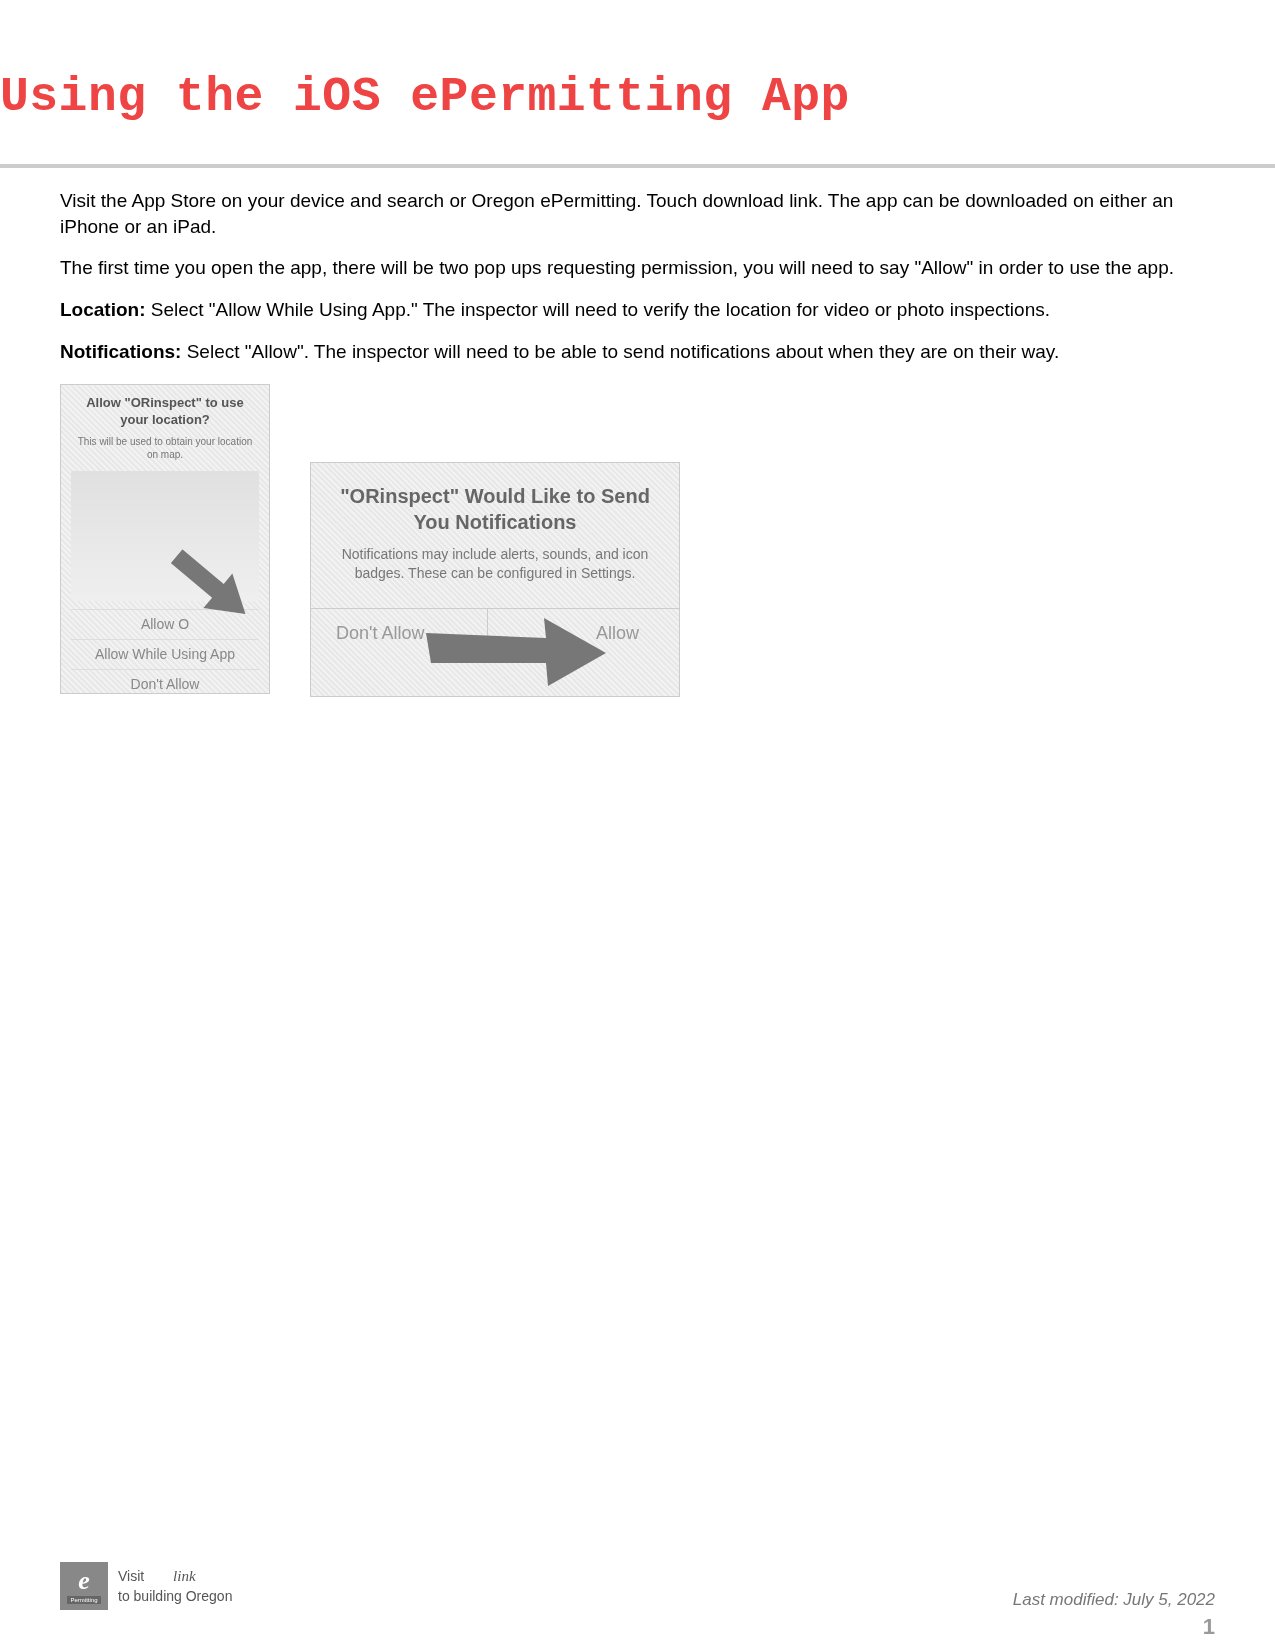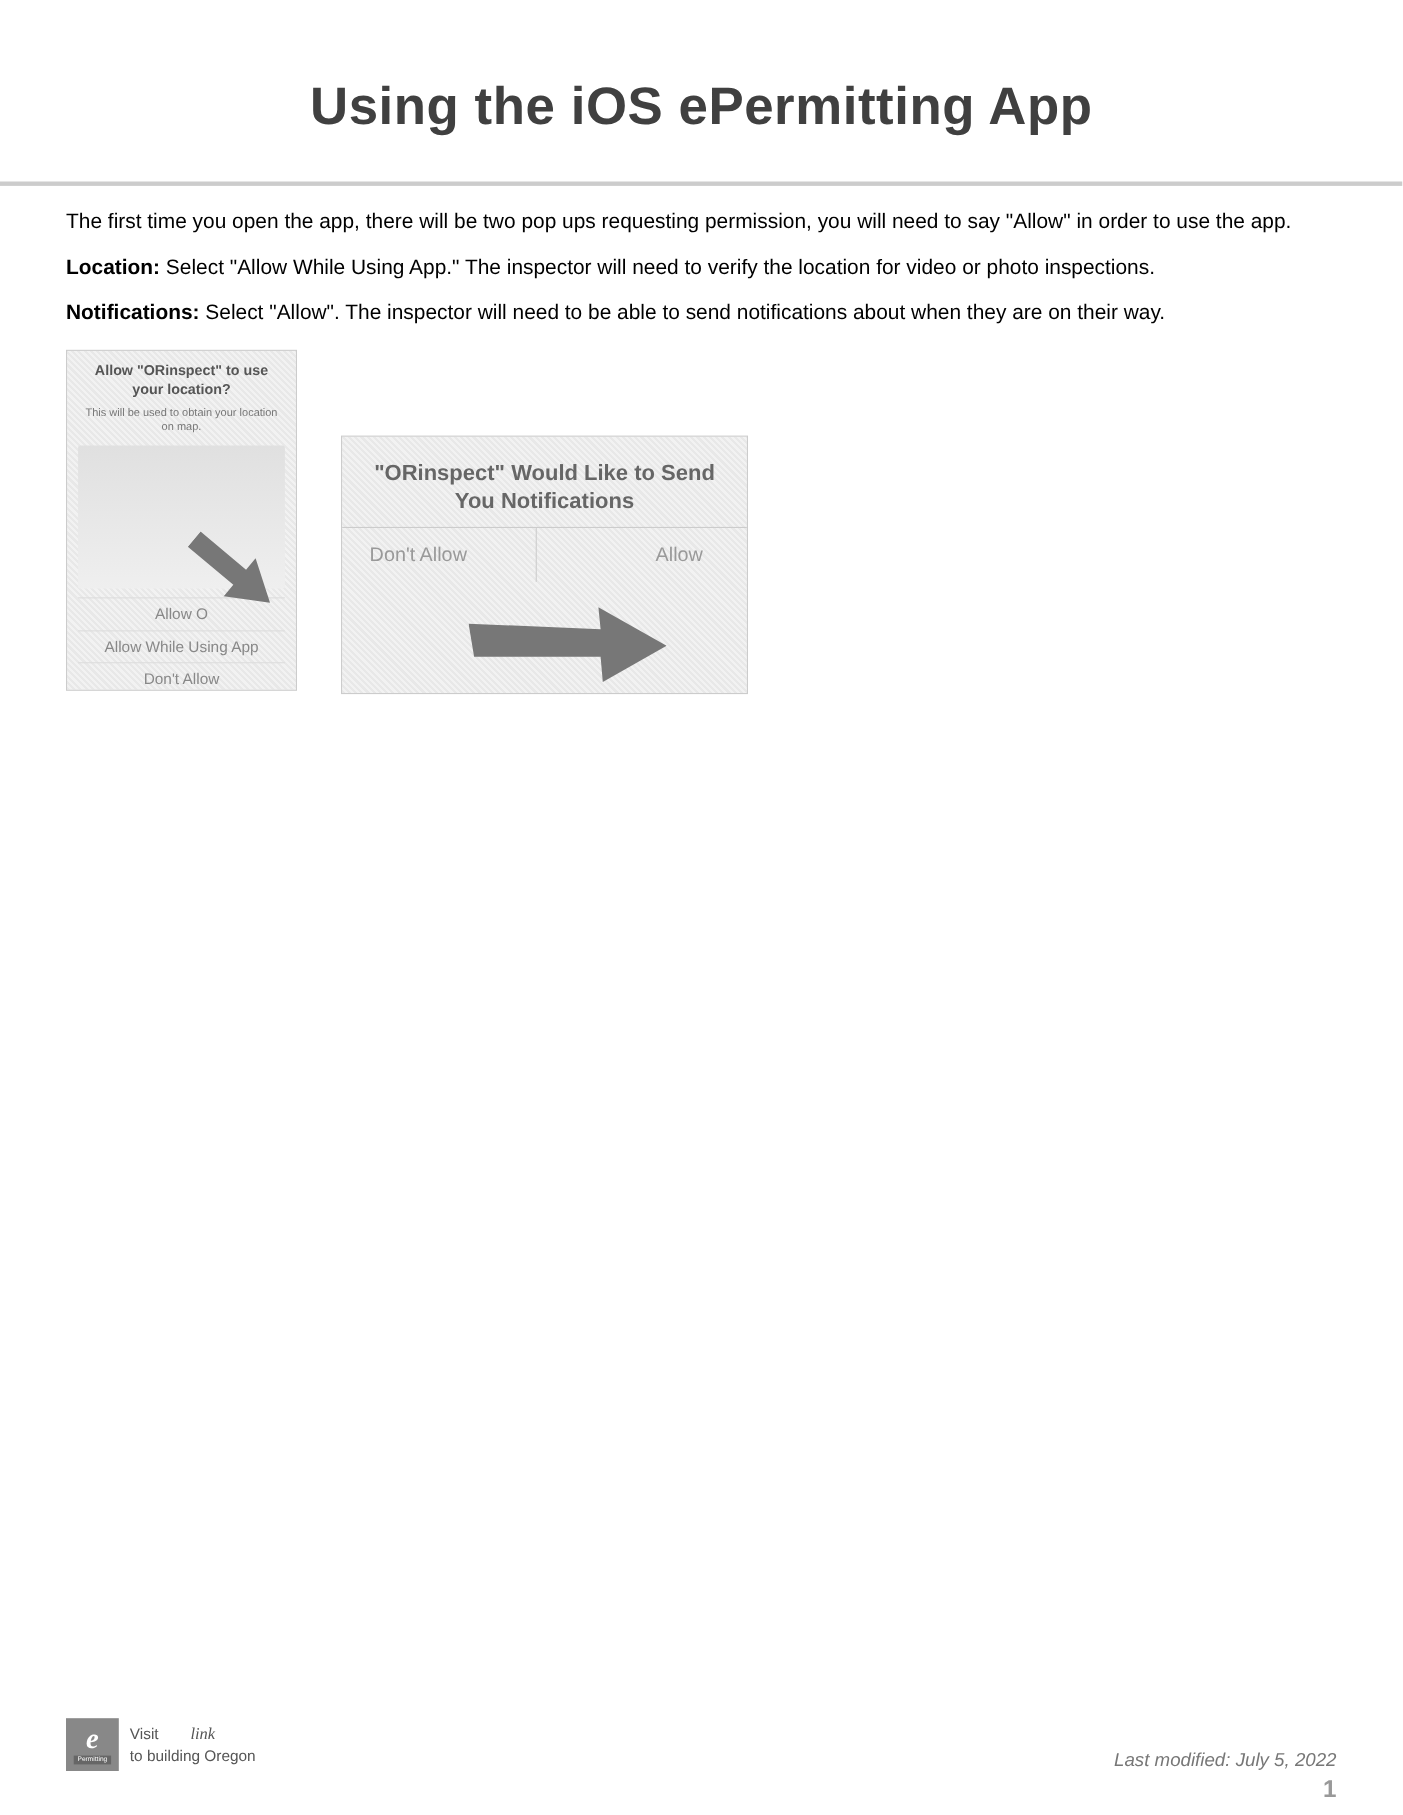--- a/index.html
+++ b/index.html
@@ -5,26 +5,27 @@
     * { margin: 0; padding: 0; box-sizing: border-box; }
     body {
       font-family: Arial, Helvetica, sans-serif;
       background: #fff;
       width: 1275px;
       height: 1650px;
       position: relative;
       color: #000;
     }
     .page-title {
-      text-align: center;
+      text-align: left;
       font-size: 48px;
       font-weight: bold;
-      color: #404040;
+      color: #ef4444;
       padding: 70px 0 40px;
       letter-spacing: 0.5px;
+      font-family: Liberation Mono, monospace;
     }
     .hr-thick {
       border: none;
       border-top: 4px solid #ccc;
       margin: 0;
     }
     .content {
       padding: 20px 60px 0;
     }
     .section-heading {
@@ -173,20 +174,21 @@
     }
   </style>
 </head>
 <body>
 
 <h1 class="page-title">Using the iOS ePermitting App</h1>
 <hr class="hr-thick">
 
 <div class="content">
 
+  <p class="para">Visit the App Store on your device and search or Oregon ePermitting. Touch download link. The app can be downloaded on either an iPhone or an iPad.</p>
   <p class="para">The first time you open the app, there will be two pop ups requesting permission, you will need to say "Allow" in order to use the app.</p>
 
   <p class="para">
     <span class="bold-label">Location:</span><span> Select "Allow While Using App." The inspector will need to verify the location for video or photo inspections.</span>
   </p>
 
   <p class="para">
     <span class="bold-label">Notifications:</span><span> Select "Allow". The inspector will need to be able to send notifications about when they are on their way.</span>
   </p>
 
@@ -200,20 +202,21 @@
       <div class="dlg-opt">Don't Allow</div>
       <div class="arrow1">
         <svg viewBox="0 0 100 60">
             <polygon points="0,20 60,20 60,5 100,30 60,55 60,40 0,40" fill="#777"></polygon>
           </svg>
       </div>
     </div>
 
     <div class="img-box img2">
       <div class="dlg2-title">"ORinspect" Would Like to Send You Notifications</div>
+      <div class="dlg2-sub">Notifications may include alerts, sounds, and icon badges. These can be configured in Settings.</div>
       <div class="dlg2-btns">
         <div class="dlg2-btn">Don't Allow</div>
         <div class="dlg2-btn">Allow</div>
       </div>
       <div class="arrow2">
         <svg viewBox="0 0 180 80">
             <polygon points="0,25 120,30 118,10 180,45 122,78 120,55 5,55" fill="#777"></polygon>
           </svg>
       </div>
     </div>

